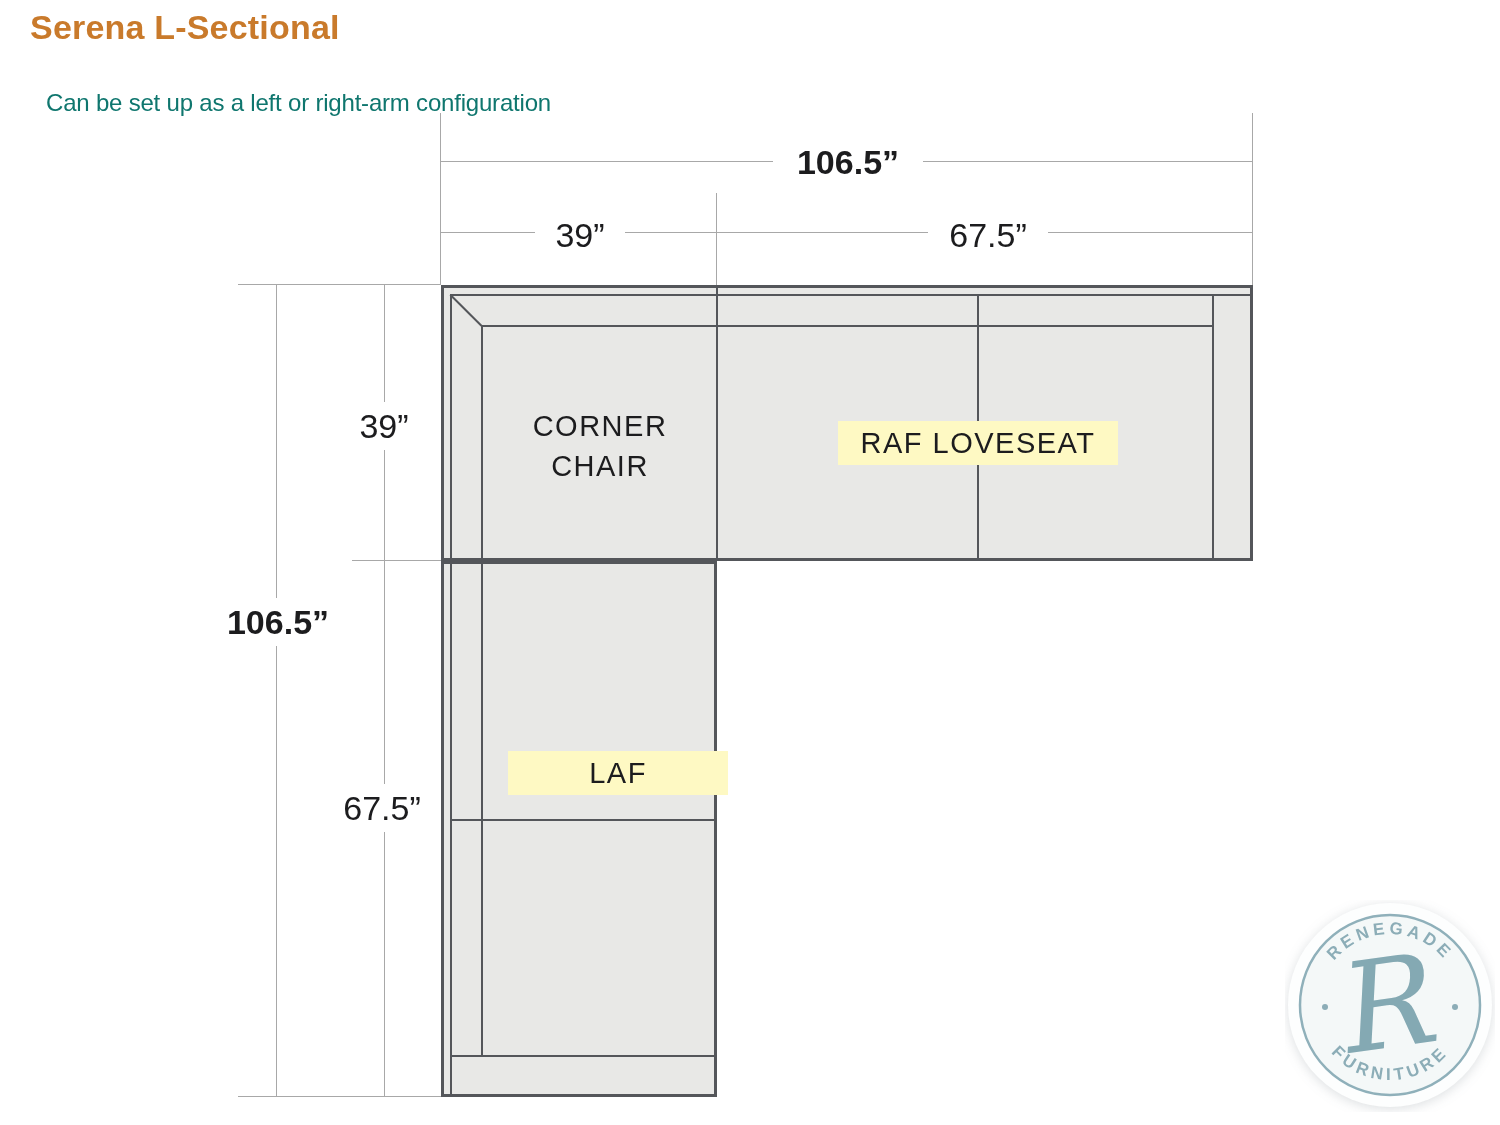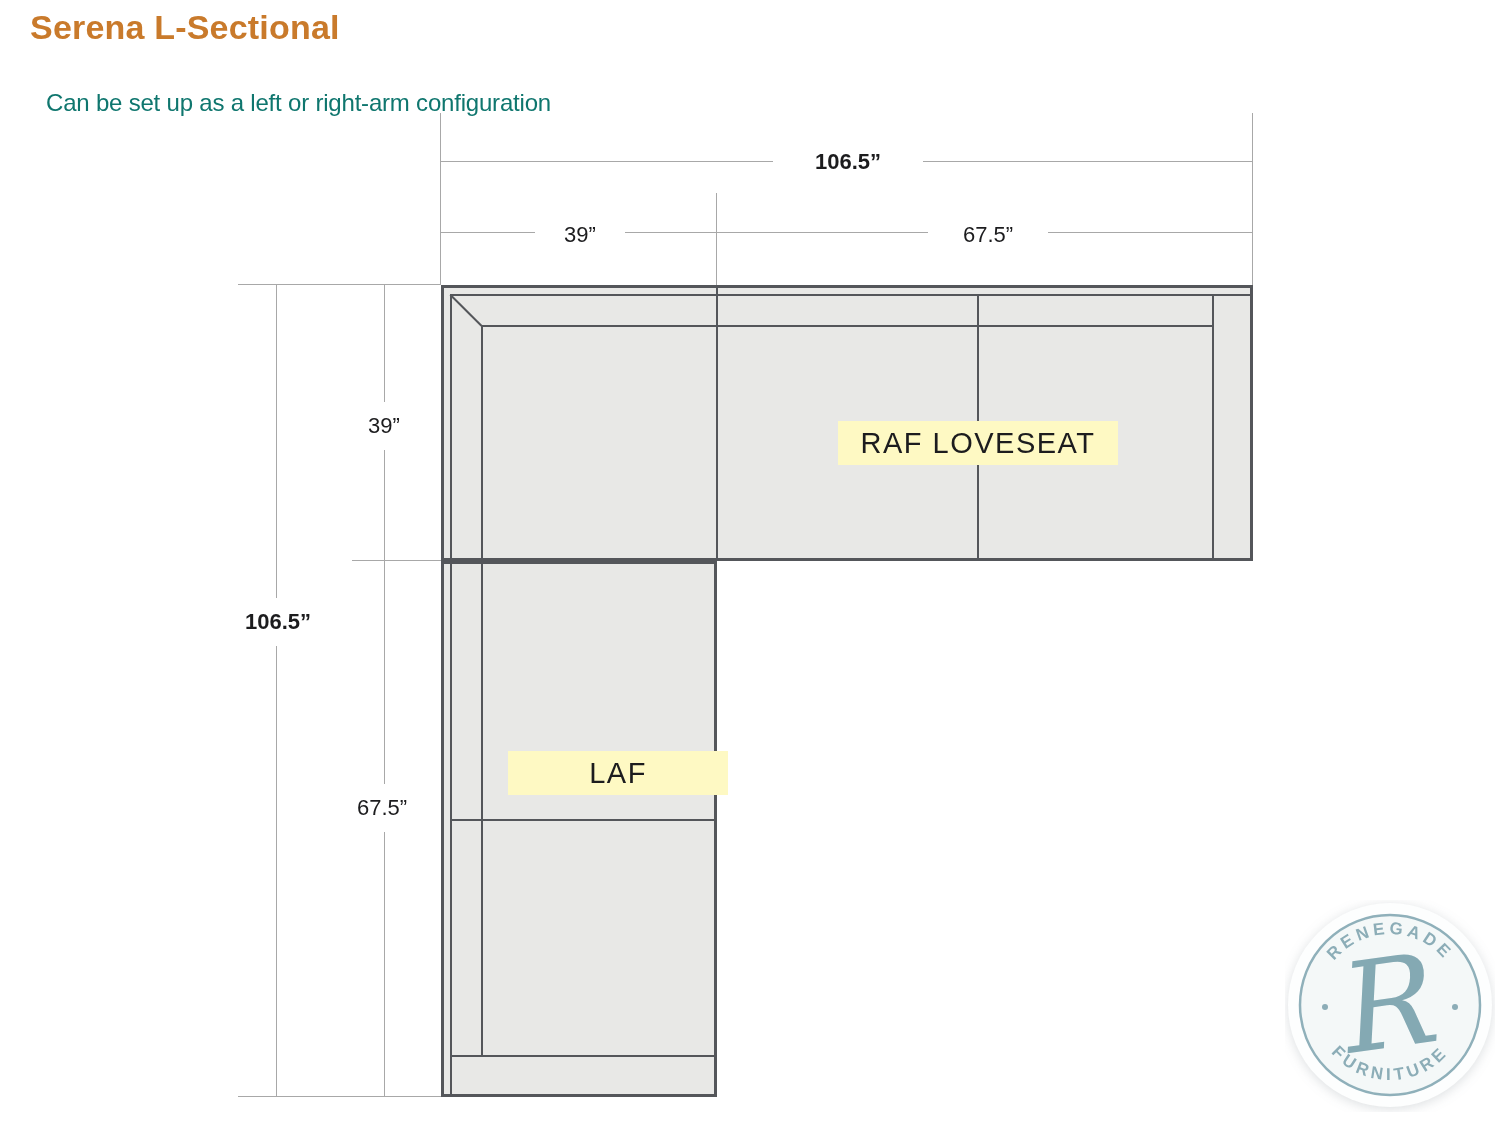--- a/index.html
+++ b/index.html
@@ -24,21 +24,21 @@
   .sline{position:absolute;background:#54565a;}
   .diag{
     position:absolute;left:451px;top:294px;width:44px;height:2px;background:#54565a;
     transform:rotate(45deg);transform-origin:0 0;
   }
   
   .dline{position:absolute;background:#a8a8a8;}
   
   .dimlabel{
     position:absolute;background:#ffffff;color:#1c1c1e;
-    font-size:22px;text-align:center;white-space:nowrap;
+    font-size:34px;text-align:center;white-space:nowrap;
   }
   .dimlabel.bold{font-weight:bold;}
   .seclabel{
     position:absolute;color:#1c1c1e;font-size:29px;letter-spacing:1.5px;
     text-align:center;white-space:nowrap;
   }
   .seclabel.masked{background:#fef9c3;}
   
   #logo{position:absolute;left:1285px;top:900px;}
   .logo-disc{filter:drop-shadow(0 2px 6px rgba(60,80,90,.18));}
@@ -87,20 +87,22 @@
     <div class="dline" style="left:384px;top:285px;width:1px;height:812px;"></div>
 
     <div class="dimlabel bold" style="left:773px;top:138px;width:150px;height:48px;line-height:48px;">106.5”</div>
     <div class="dimlabel" style="left:535px;top:211px;width:90px;height:48px;line-height:48px;">39”</div>
     <div class="dimlabel" style="left:928px;top:211px;width:120px;height:48px;line-height:48px;">67.5”</div>
     <div class="dimlabel bold" style="left:203px;top:598px;width:150px;height:48px;line-height:48px;">106.5”</div>
     <div class="dimlabel" style="left:344px;top:402px;width:80px;height:48px;line-height:48px;">39”</div>
     <div class="dimlabel" style="left:327px;top:784px;width:110px;height:48px;line-height:48px;">67.5”</div>
 
     <div class="seclabel" style="left:490px;top:406px;width:220px;line-height:40px;">
+      <div>CORNER</div>
+      <div>CHAIR</div>
     </div>
     <div class="seclabel masked" style="left:838px;top:421px;width:280px;height:44px;line-height:44px;">RAF LOVESEAT</div>
     <div class="seclabel masked" style="left:508px;top:751px;width:220px;line-height:44px;">
       <div>LAF</div>
     </div>
   </div>
 
   <svg id="logo" width="210" height="212" viewBox="0 0 210 212">
     <defs>
       <path id="arcTop" d="M 34 105 A 71 71 0 0 1 176 105"></path>

